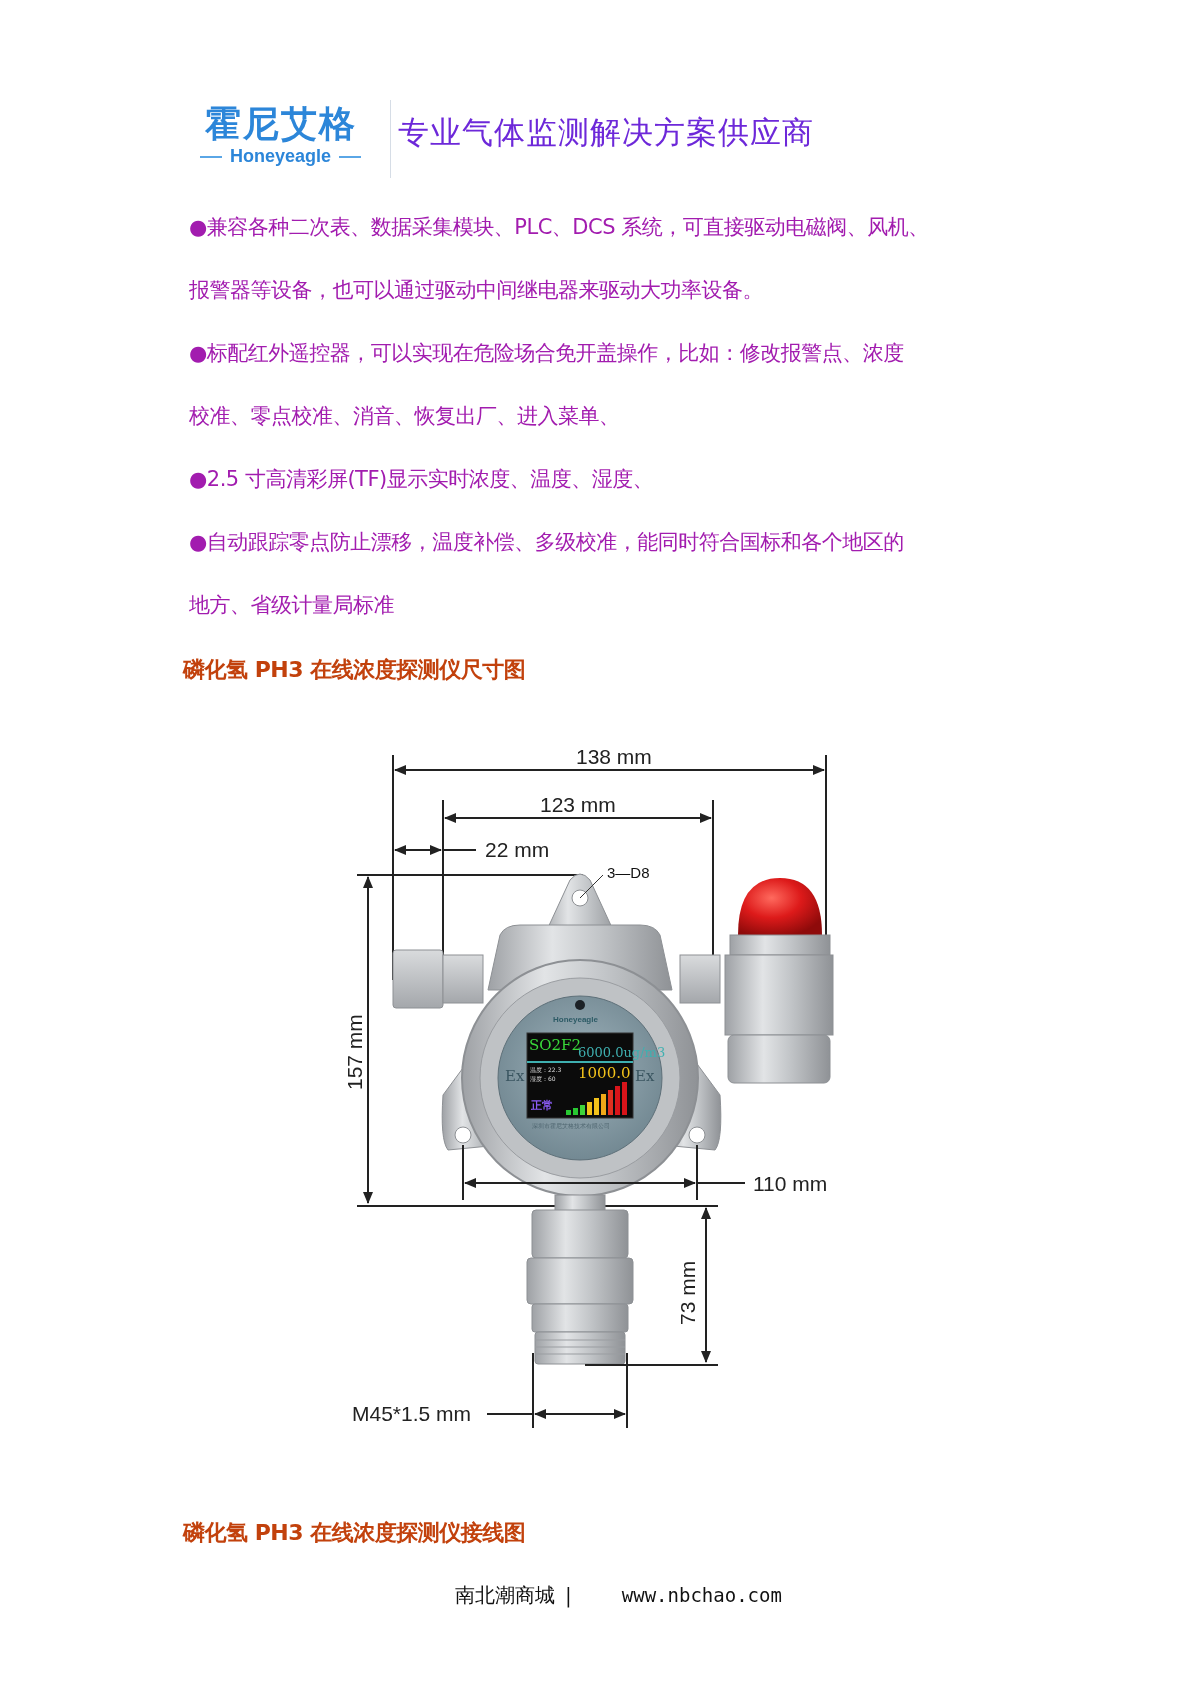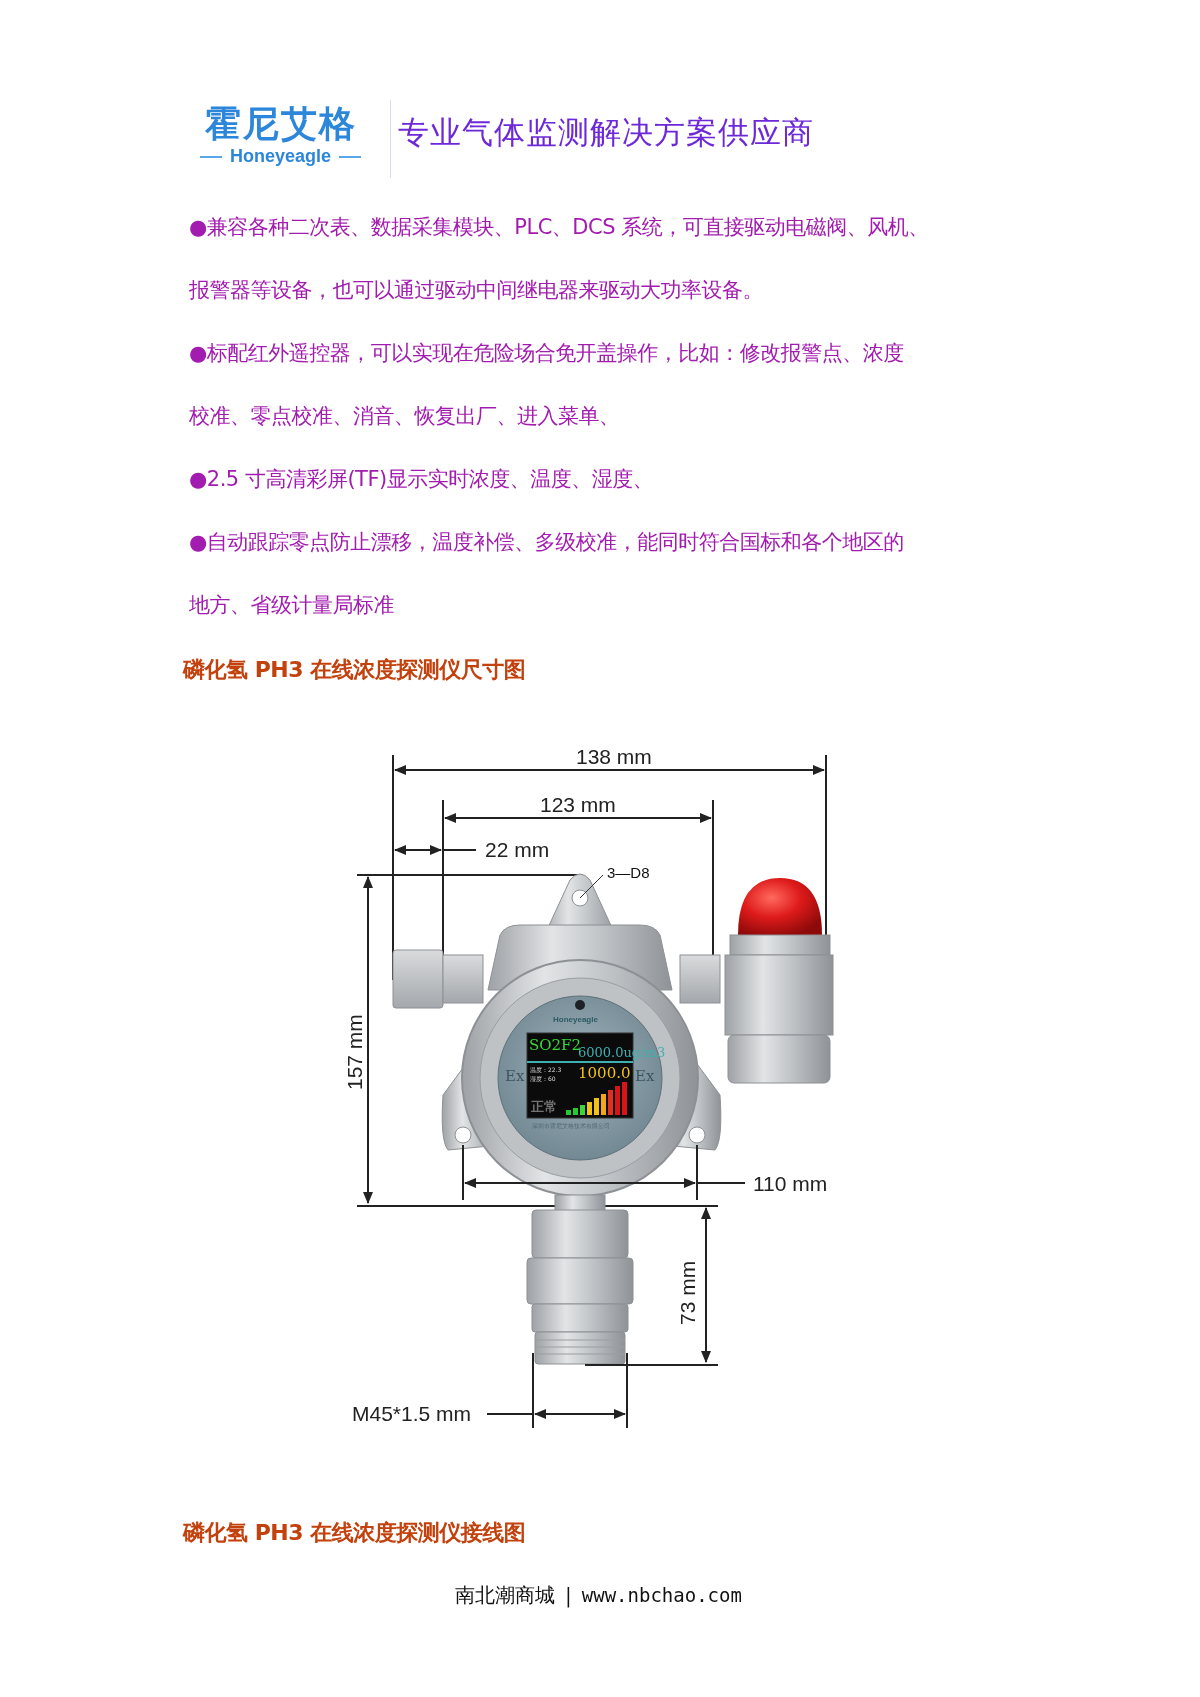--- a/index.html
+++ b/index.html
@@ -23,21 +23,21 @@
     .section-title { left: 183px; font-size: 22px; font-weight: bold; color: #c2410c;
                      font-family: "DejaVu Sans", sans-serif; letter-spacing: -0.5px; }
     .dim-label { font-family: "Liberation Sans", sans-serif; font-size: 21px; color: #222; white-space: nowrap; }
     .dim-label.small-bold { font-family: "Liberation Sans", sans-serif; font-weight: normal; font-size: 15px; color: #111; }
     .vtext { transform: rotate(-90deg); transform-origin: left top; }
 
     
     .footer { left: 455px; top: 1582px; font-size: 20px; color: #111; white-space: nowrap;
               font-family: "DejaVu Serif", "Liberation Serif", serif; }
     .footer .sep { margin: 0 10px; }
-    .footer .url { font-family: "DejaVu Sans Mono", "Liberation Mono", monospace; font-size: 19px; }
+    .footer .url { font-family: "DejaVu Sans Mono", "Liberation Mono", monospace; font-size: 19px; margin-left: 40px; }
   </style>
 </head>
 <body>
 
 <div class="abs logo-cn">霍尼艾格</div>
 <div class="abs logo-en">
   <span class="dash"></span>
   <span>Honeyeagle</span>
   <span class="dash"></span>
 </div>
@@ -172,20 +172,20 @@
 <div class="abs dim-label" style="left:352px;top:1402px">M45*1.5 mm</div>
 
 <div class="abs" style="left:553px;top:1015px;font-size:8px;font-weight:bold;color:#2d5b66;font-family:'Liberation Sans',sans-serif">Honeyeagle</div>
 <div class="abs" style="left:505px;top:1067px;font-size:15px;color:#3a5560;font-family:'DejaVu Serif',serif">Ex</div>
 <div class="abs" style="left:635px;top:1067px;font-size:15px;color:#3a5560;font-family:'DejaVu Serif',serif">Ex</div>
 <div class="abs" style="left:529px;top:1036px;font-size:15px;color:#39d83a;font-family:'DejaVu Serif',serif">SO2F2</div>
 <div class="abs" style="left:578px;top:1045px;font-size:13px;color:#3fb0b0;font-family:'DejaVu Serif',serif">6000.0ug/m3</div>
 <div class="abs" style="left:530px;top:1066px;font-size:6px;color:#dddddd">温度：22.3</div>
 <div class="abs" style="left:530px;top:1075px;font-size:6px;color:#dddddd">湿度：60</div>
 <div class="abs" style="left:578px;top:1064px;font-size:15px;color:#f2c21b;font-family:'DejaVu Serif',serif">1000.0</div>
-<div class="abs" style="left:531px;top:1098px;font-size:13px;font-weight:bold;color:#737373">正常</div>
+<div class="abs" style="left:531px;top:1098px;font-size:11px;font-weight:bold;color:#8b5cf6">正常</div>
 <div class="abs" style="left:532px;top:1122px;font-size:6px;color:#4f6670">深圳市霍尼艾格技术有限公司</div>
 
 <div class="abs section-title" style="top:1518px">磷化氢 PH3 在线浓度探测仪接线图</div>
 
 <div class="abs footer">
   <span>南北潮商城</span><span class="sep">|</span><span class="url">www.nbchao.com</span>
 </div>
 
 </body></html>

